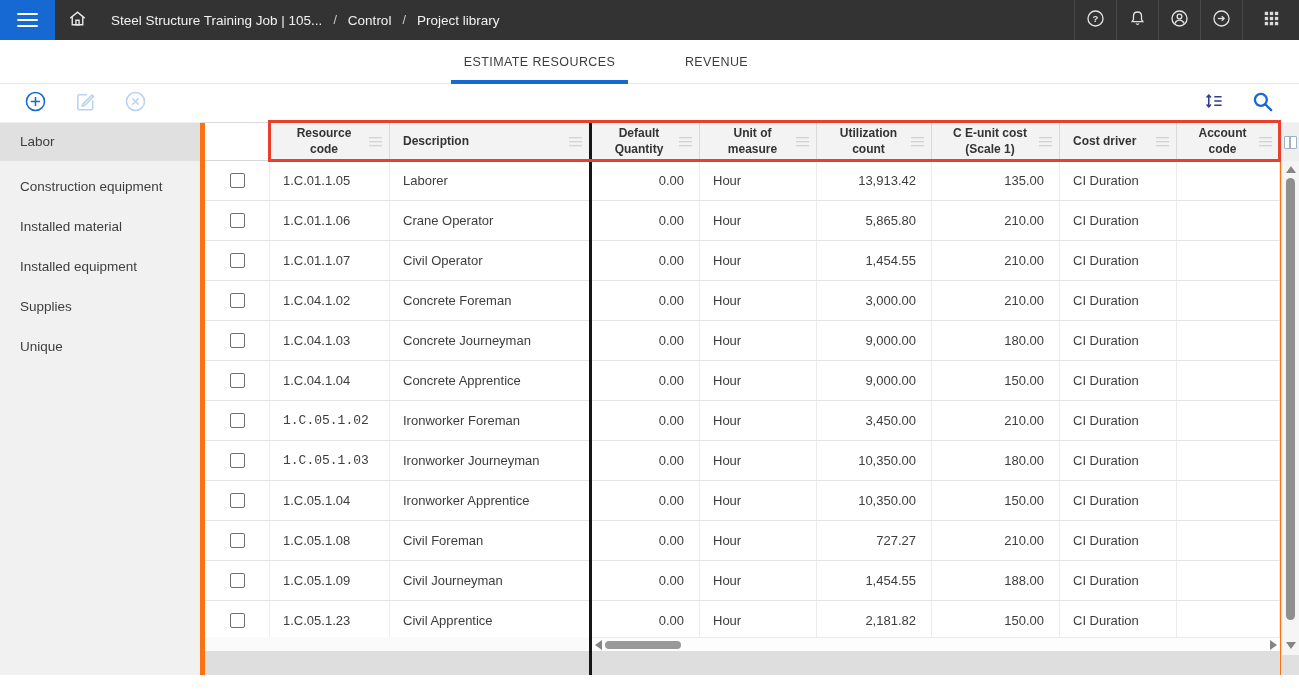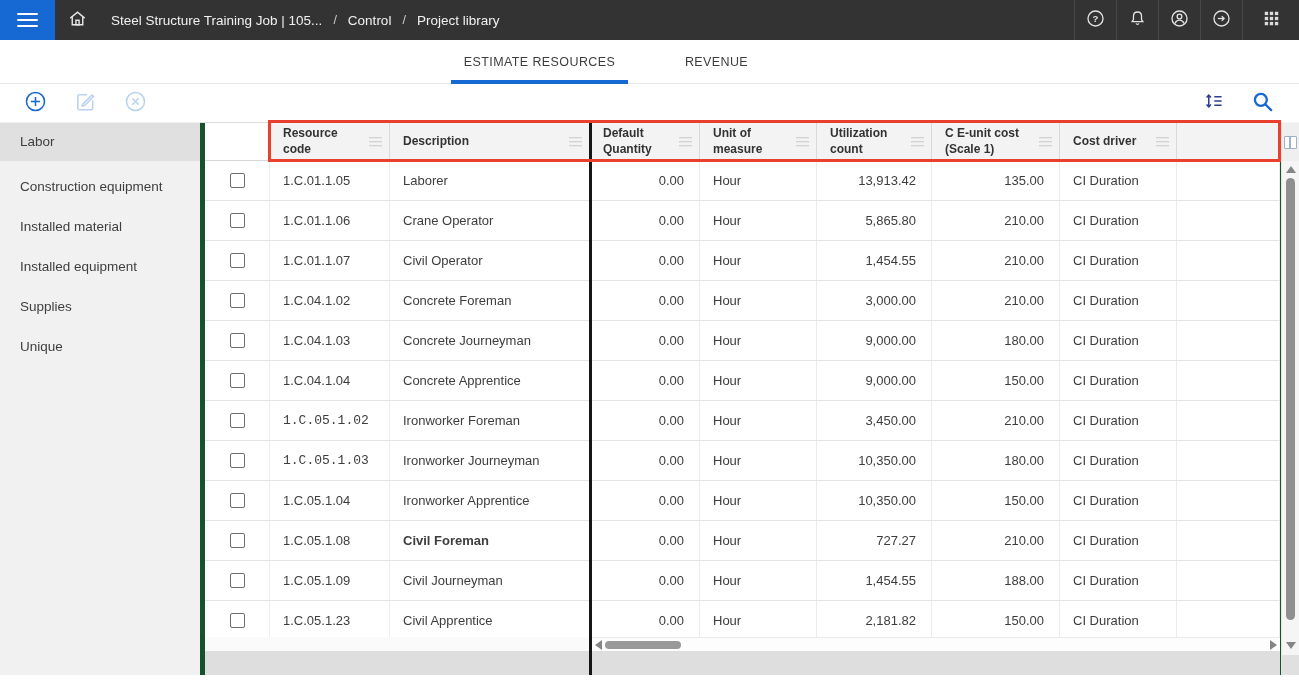--- a/index.html
+++ b/index.html
@@ -1,21 +1,21 @@
 <!DOCTYPE html>
 <html><head>
 <meta charset="utf-8">
 <style>
   :root{
     --blue:#1668d2;
     --red:#e8402c;
     --topbar:#333333;
   }
   html,body{margin:0;padding:0;background:#fff;font-family:"Liberation Sans",sans-serif;}
-  #app{position:relative;width:1299px;height:675px;background:#14532d;overflow:hidden;}
+  #app{position:relative;width:1299px;height:675px;background:#f97316;overflow:hidden;text-align:center;}
 
   
   .topbar{position:absolute;top:0;left:0;right:0;height:40px;background:var(--topbar);display:flex;align-items:stretch;z-index:20;}
   .menu-btn{width:55px;background:var(--blue);display:flex;align-items:center;justify-content:center;cursor:pointer;}
   .burger{width:21px;}
   .burger i{display:block;height:2.6px;background:#fff;margin:3.6px 0;border-radius:1px;}
   .home-btn{width:44px;display:flex;align-items:center;justify-content:center;cursor:pointer;}
   .breadcrumb{display:flex;align-items:center;color:#f1f1f1;font-size:13.5px;margin-left:12px;gap:11px;white-space:nowrap;}
   .breadcrumb .sep{color:#cccccc;font-size:12.5px;}
   .breadcrumb span{cursor:pointer;}
@@ -294,20 +294,28 @@
           </span>
         </div>
         <div class="hcell" style="width: 117px;">
           <span>Cost driver</span>
           <span class="fico">
             <i></i>
             <i></i>
             <i></i>
           </span>
         </div>
+        <div class="hcell" style="width: 103px;">
+          <span>Account code</span>
+          <span class="fico">
+            <i></i>
+            <i></i>
+            <i></i>
+          </span>
+        </div>
       </div>
     <div>
         <div class="grow">
           <div class="cell cbcol" style="width: 65px;">
             <span class="checkbox"></span>
           </div>
           <div class="cell" style="width: 120px;">1.C.01.1.05</div>
           <div class="cell" style="width: 200px;">Laborer</div>
           <div class="cell num" style="width: 110px;">0.00</div>
           <div class="cell" style="width: 117px;">Hour</div>
@@ -418,21 +426,21 @@
           <div class="cell num" style="width: 115px;">10,350.00</div>
           <div class="cell num" style="width: 128px;">150.00</div>
           <div class="cell" style="width: 117px;">CI Duration</div>
           <div class="cell" style="width: 103px;"></div>
         </div>
         <div class="grow">
           <div class="cell cbcol" style="width: 65px;">
             <span class="checkbox"></span>
           </div>
           <div class="cell" style="width: 120px;">1.C.05.1.08</div>
-          <div class="cell" style="width: 200px; font-weight: bold;">Civil Foreman</div>
+          <div class="cell" style="width: 200px;">Civil Foreman</div>
           <div class="cell num" style="width: 110px;">0.00</div>
           <div class="cell" style="width: 117px;">Hour</div>
           <div class="cell num" style="width: 115px;">727.27</div>
           <div class="cell num" style="width: 128px;">210.00</div>
           <div class="cell" style="width: 117px;">CI Duration</div>
           <div class="cell" style="width: 103px;"></div>
         </div>
         <div class="grow">
           <div class="cell cbcol" style="width: 65px;">
             <span class="checkbox"></span>

